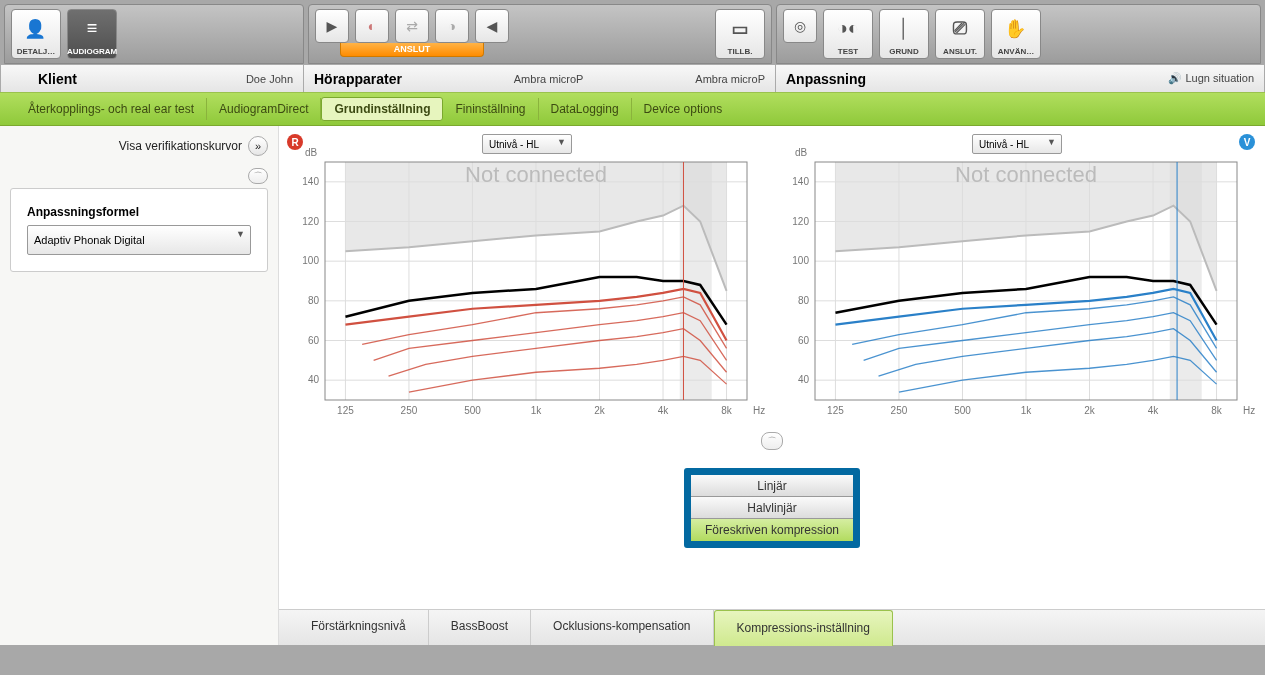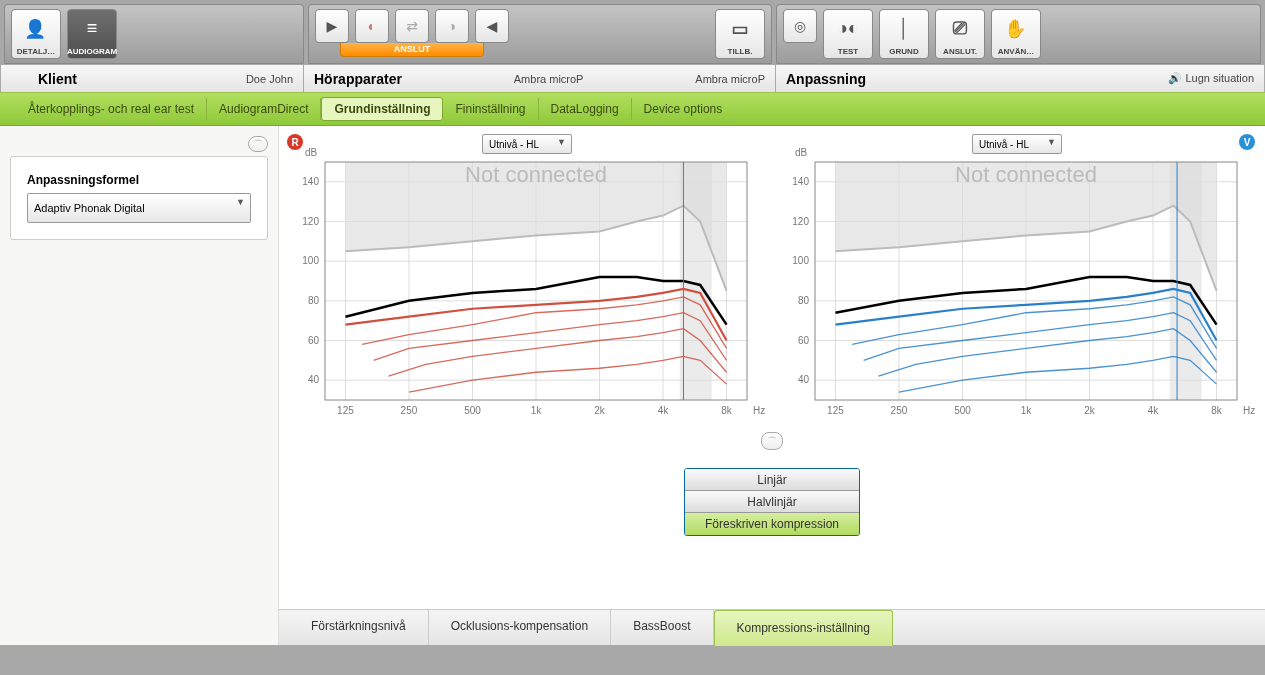--- a/index.html
+++ b/index.html
@@ -44,21 +44,21 @@
   .badge { position:absolute; top:0; width:16px; height:16px; border-radius:50%; color:#fff; font-weight:bold; font-size:10px; display:flex; align-items:center; justify-content:center; z-index:5;}
   .badge.l{ left:0; background:#d83a2a;}
   .badge.r{ right:2px; background:#2a91d8;}
   .chartdd { position:absolute; top:0; left:50%; transform:translateX(-50%); z-index:5;}
   .chartdd .select{ width:90px; height:20px; font-size:10px;}
   .chartdd .selwrap:after{top:3px;}
   svg.chart { width:480px; height:290px; }
   .notconn { font-size:22px; fill:#bbb; font-weight:normal;}
   .axlbl { font-size:10px; fill:#777;}
   .midlink { display:flex; justify-content:center; margin:6px 0 18px 0;}
-  .compbox { width:176px; margin:0 auto; border:1px solid #0369a1; border-radius:3px; overflow:hidden;}
+  .compbox { width:176px; margin:0 auto; border:7px solid #0369a1; border-radius:3px; overflow:hidden;}
   .compbtn { height:22px; display:flex; align-items:center; justify-content:center; font-size:12px; color:#333; border-bottom:1px solid #999; cursor:pointer; background:linear-gradient(#fafafa,#dcdcdc);}
   .compbtn:last-child{border-bottom:none;}
   .compbtn.sel { background:linear-gradient(#d5eea1,#b2db5f);}
   .bottomtabs{ position:absolute; bottom:0; left:0; right:0; height:36px; border-top:1px solid #ccc; background:linear-gradient(#f5f5f5,#e5e5e5); display:flex; align-items:flex-end;}
   .btab{ height:36px; padding:10px 22px 8px 22px; font-size:12px; color:#333; border-right:1px solid #ccc; cursor:pointer;}
   .btab.active{ background:linear-gradient(#e7f5be,#cfe98e); border:1px solid #9ac24d; border-bottom:none; margin-bottom:-1px; border-radius:3px 3px 0 0;}
   .btab:first-child{margin-left:10px;}
 </style>
 </head>
 <body>
@@ -131,20 +131,24 @@
     <div class="gtab">Återkopplings- och real ear test</div>
     <div class="gtab">AudiogramDirect</div>
     <div class="gtab active">Grundinställning</div>
     <div class="gtab">Fininställning</div>
     <div class="gtab">DataLogging</div>
     <div class="gtab last">Device options</div>
   </div>
 
 <div class="main">
   <div class="sidebar">
+    <div class="verifrow">
+      <span>Visa verifikationskurvor</span>
+      <div class="roundbtn">»</div>
+    </div>
     <div class="linkrow">
         <div class="linkpill">⌒</div>
       </div>
     <div class="panel">
       <div class="panel-title">Anpassningsformel</div>
       <div class="selwrap"><select class="select"><option>Adaptiv Phonak Digital</option></select></div>
     </div>
   </div>
 
   <div class="content">
@@ -252,18 +256,18 @@
       </div>
 
     <div class="compbox" id="compbox">
         <div class="compbtn">Linjär</div>
         <div class="compbtn">Halvlinjär</div>
         <div class="compbtn sel">Föreskriven kompression</div>
       </div>
 
     <div class="bottomtabs" id="btabs">
         <div class="btab">Förstärkningsnivå</div>
+        <div class="btab">BassBoost</div>
         <div class="btab">Ocklusions-kompensation</div>
-        <div class="btab">BassBoost</div>
         <div class="btab active">Kompressions-inställning</div>
       </div>
   </div>
 </div>
 
 </body></html>

